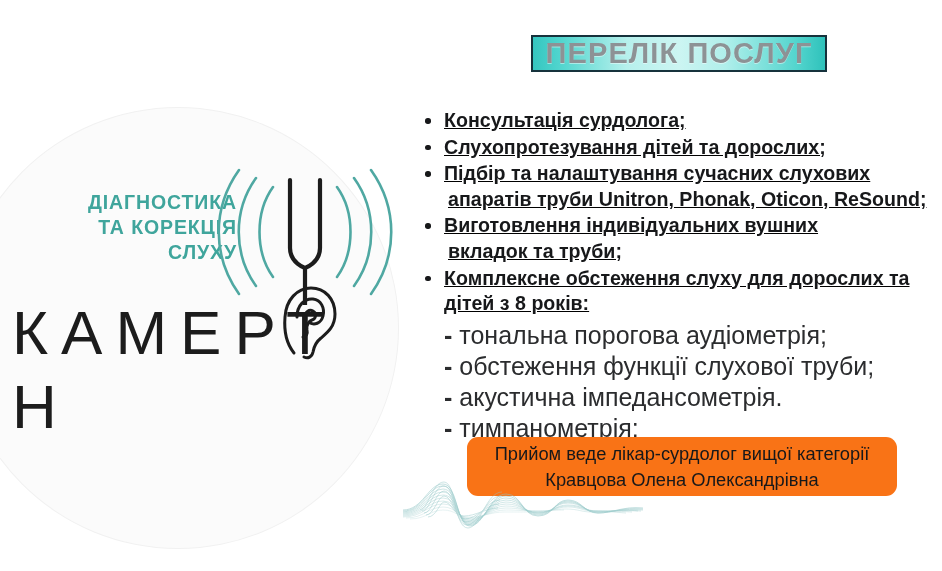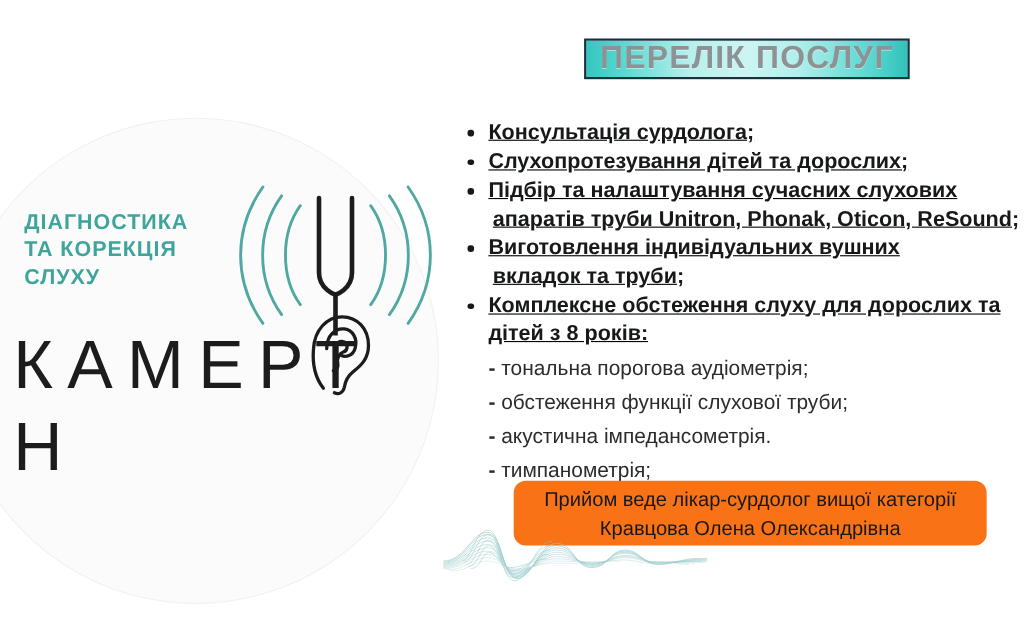--- a/index.html
+++ b/index.html
@@ -39,20 +39,21 @@
   #logo-tagline {
     position: absolute;
     left: 22px;
     top: 190px;
     width: 215px;
     color: #3fa59c;
     font-weight: bold;
     font-size: 19.5px;
     line-height: 25px;
     letter-spacing: 0.9px;
+    text-align: right;
   }
   #logo-tagline div { white-space: nowrap; }
 
   
   #fork-wrap {
     position: absolute;
     left: 215px;
     top: 160px;
     width: 180px;
     height: 145px;
@@ -143,21 +144,21 @@
     padding-left: 4px;
   }
 
   #subitems {
     position: absolute;
     left: 444px;
     top: 320px;
     width: 470px;
   }
   .sub-row {
-    font-size: 19px;
+    font-size: 25px;
     font-weight: normal;
     color: #2b2c2e;
     line-height: 31px;
     white-space: nowrap;
   }
   .sub-row .dash { font-weight: bold; }
 
   #footer-box {
     position: absolute;
     left: 467px;

